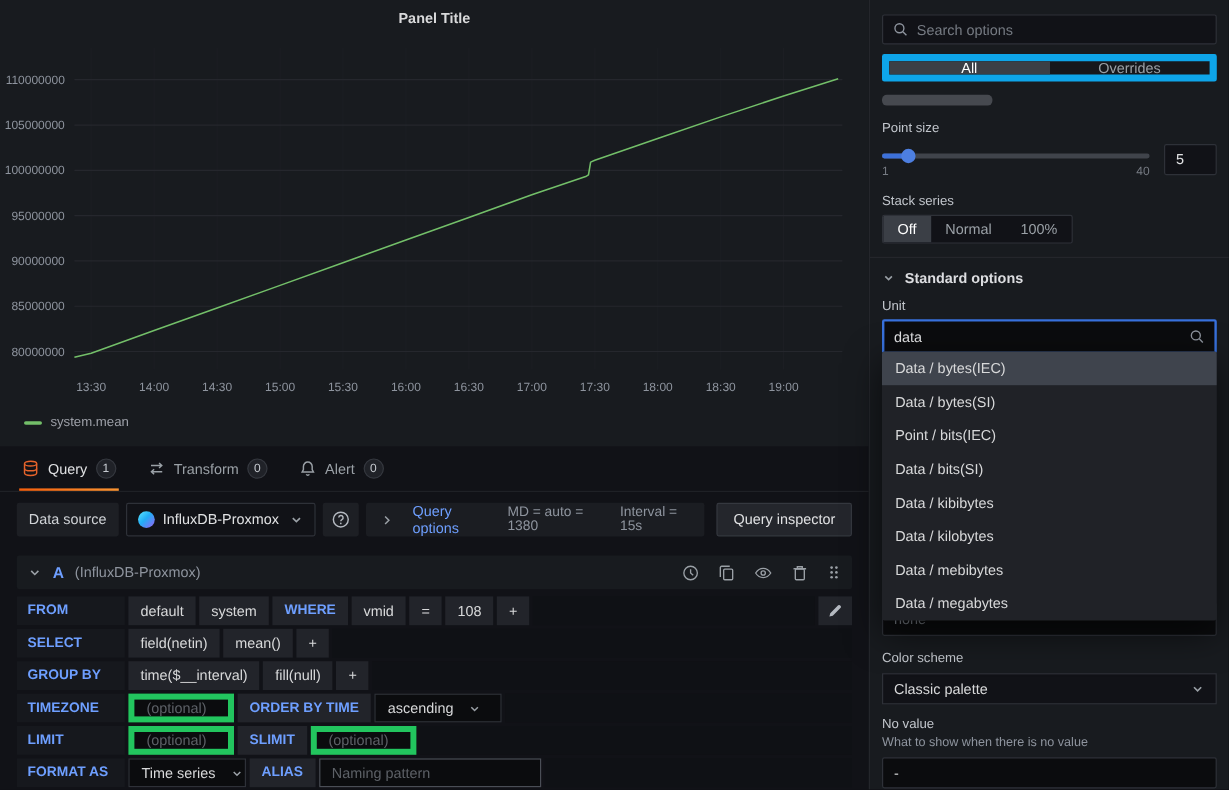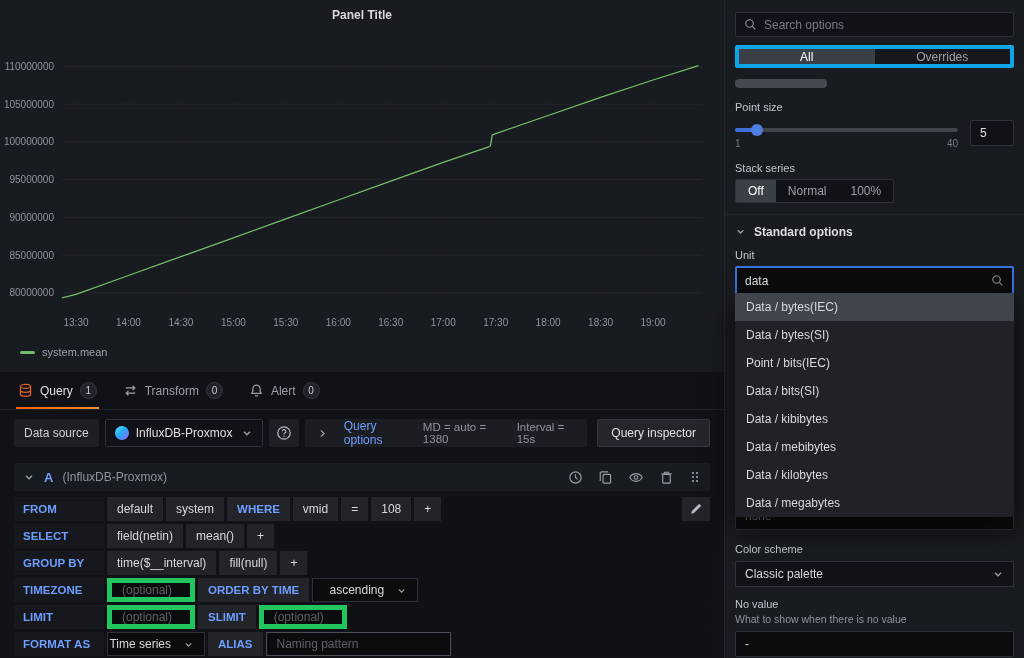--- a/index.html
+++ b/index.html
@@ -38,28 +38,28 @@
   .ds-hint{color:#8e949e}
   .q-hicons{margin-left:auto;display:flex;align-items:center;gap:15px;color:#9aa0a6}
   .q-rows{margin-top:6px;display:flex;flex-direction:column;gap:3px}
   .q-row{display:flex;height:24px;gap:3px;align-items:stretch}
   .q-label{width:90px;flex:none;background:#16181d;color:#6e9fff;display:flex;align-items:center;padding:0 9px;font-weight:700;font-size:11.5px}
   .q-seg{background:#22242a;color:#d8d9da;display:flex;align-items:center;padding:0 10px;white-space:nowrap}
   .q-seg.keyword{color:#6e9fff;font-weight:700;font-size:11.5px}
   .q-seg.plus{padding:0 10px;color:#d8d9da}
   .q-seg.input{background:#0b0c0e;border:5px solid #22c55e;color:#5d6167}
   .q-seg.winput{background:#0b0c0e;border:1px solid #4a4e56;color:#5d6167}
-  .q-seg.select{background:#0b0c0e;border:1px solid #2e3138;justify-content:flex-end;gap:12px;color:#d8d9da}
+  .q-seg.select{background:#0b0c0e;border:1px solid #2e3138;justify-content:flex-start;gap:12px;color:#d8d9da}
   .q-seg.pencil{width:28px;justify-content:center;color:#b4b9c0;padding:0}
   .q-fill{flex:1;background:#0f1115}
   
   .sidebar{width:300px;flex:none;background:#181b1f;border-left:1px solid #24262b;position:relative;padding:0 10px}
   .search-box{margin-top:12px;height:25px;border:1px solid #2e3138;border-radius:2px;display:flex;align-items:center;gap:7px;padding:0 8px;background:#111217;color:#8e949e}
   .ph{color:#767b83}
-  .opt-tabs{margin-top:8px;height:23px;display:flex;border:4px solid #0ea5e9;border-radius:2px;overflow:hidden;background:#16181c}
+  .opt-tabs{margin-top:8px;height:23px;display:flex;border:6px solid #0ea5e9;border-radius:2px;overflow:hidden;background:#16181c}
   .opt-tab{flex:1;display:flex;align-items:center;justify-content:center;color:#9aa0a6}
   .opt-tab.active{background:#3b3f46;color:#fff}
   .clipped{margin-top:11px;width:92px;height:9px;border-radius:4px;background:#46494f}
   .f-label{margin-top:13px;font-size:11px;line-height:13px;color:#c2c6cc}
   .slider-row{margin-top:6px;display:flex;align-items:flex-start;gap:12px}
   .slider{flex:1;padding-top:8px}
   .track{height:4px;background:#40444b;border-radius:2px;position:relative}
   .fill{position:absolute;left:0;top:0;bottom:0;width:10%;background:#3d71d9;border-radius:2px}
   .handle{position:absolute;left:10%;top:-4px;width:12px;height:12px;margin-left:-6px;border-radius:50%;background:#4d7fe0}
   .minmax{display:flex;justify-content:space-between;font-size:10px;color:#767b83;margin-top:6px}
@@ -368,18 +368,18 @@
     <div class="text-input">
       <span>-</span>
     </div>
 
     <div class="unit-dd">
         <div class="dd-item sel">Data / bytes(IEC)</div>
         <div class="dd-item">Data / bytes(SI)</div>
         <div class="dd-item">Point / bits(IEC)</div>
         <div class="dd-item">Data / bits(SI)</div>
         <div class="dd-item">Data / kibibytes</div>
+        <div class="dd-item">Data / kilobytes</div>
         <div class="dd-item">Data / mebibytes</div>
-        <div class="dd-item">Data / kilobytes</div>
         <div class="dd-item">Data / megabytes</div>
       </div>
   </div>
 </div>
 
 </body></html>

